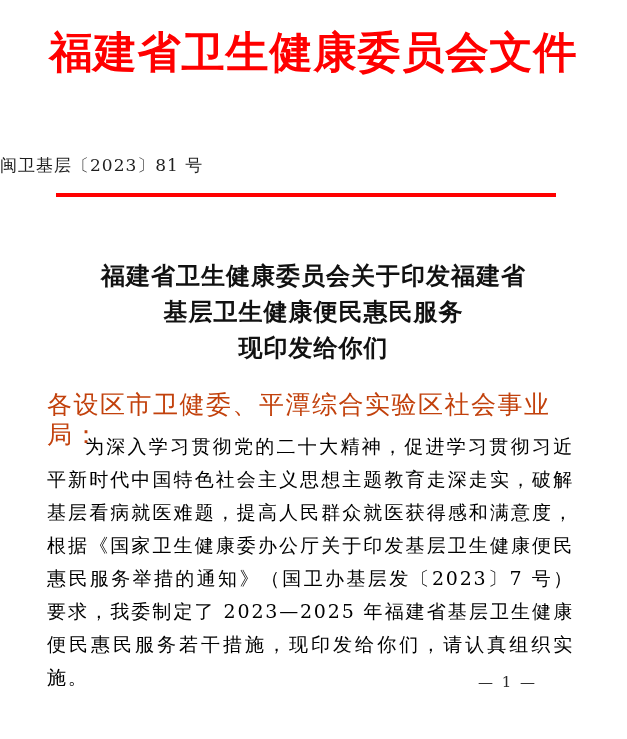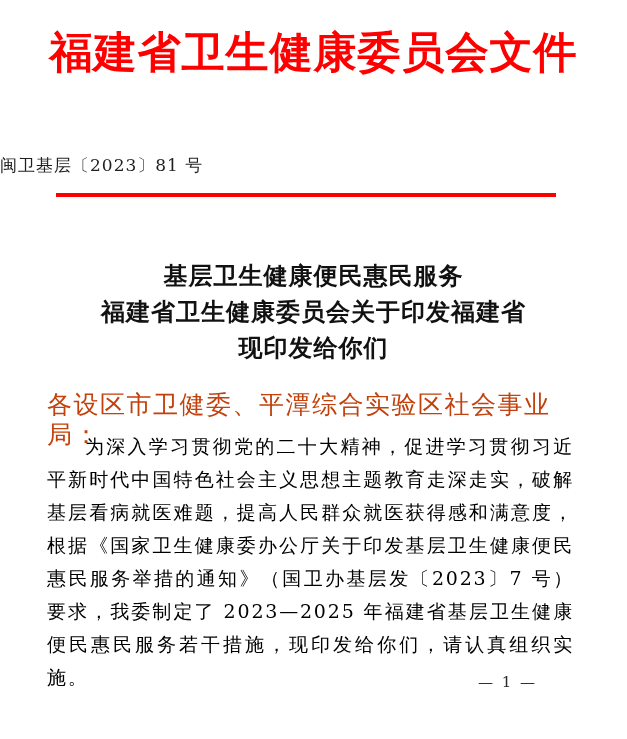--- a/index.html
+++ b/index.html
@@ -103,22 +103,22 @@
 
 <div class="page">
 
   <div class="letterhead">福建省卫生健康委员会文件</div>
 
   <div class="doc-number">闽卫基层〔2023〕81 号</div>
 
   <hr class="red-line">
 
   <div class="doc-title">
+    <div>福建省卫生健康委员会关于印发福建省</div>
     <div>基层卫生健康便民惠民服务</div>
-    <div>福建省卫生健康委员会关于印发福建省</div>
     <div>现印发给你们</div>
   </div>
 
   <div class="salutation">各设区市卫健委、平潭综合实验区社会事业局：</div>
 
   <p class="body-paragraph">为深入学习贯彻党的二十大精神，促进学习贯彻习近平新时代中国特色社会主义思想主题教育走深走实，破解基层看病就医难题，提高人民群众就医获得感和满意度，根据《国家卫生健康委办公厅关于印发基层卫生健康便民惠民服务举措的通知》（国卫办基层发〔2023〕7 号）要求，我委制定了 2023—2025 年福建省基层卫生健康便民惠民服务若干措施，现印发给你们，请认真组织实施。</p>
 
   <div class="page-number">— 1 —</div>
 
 </div>

